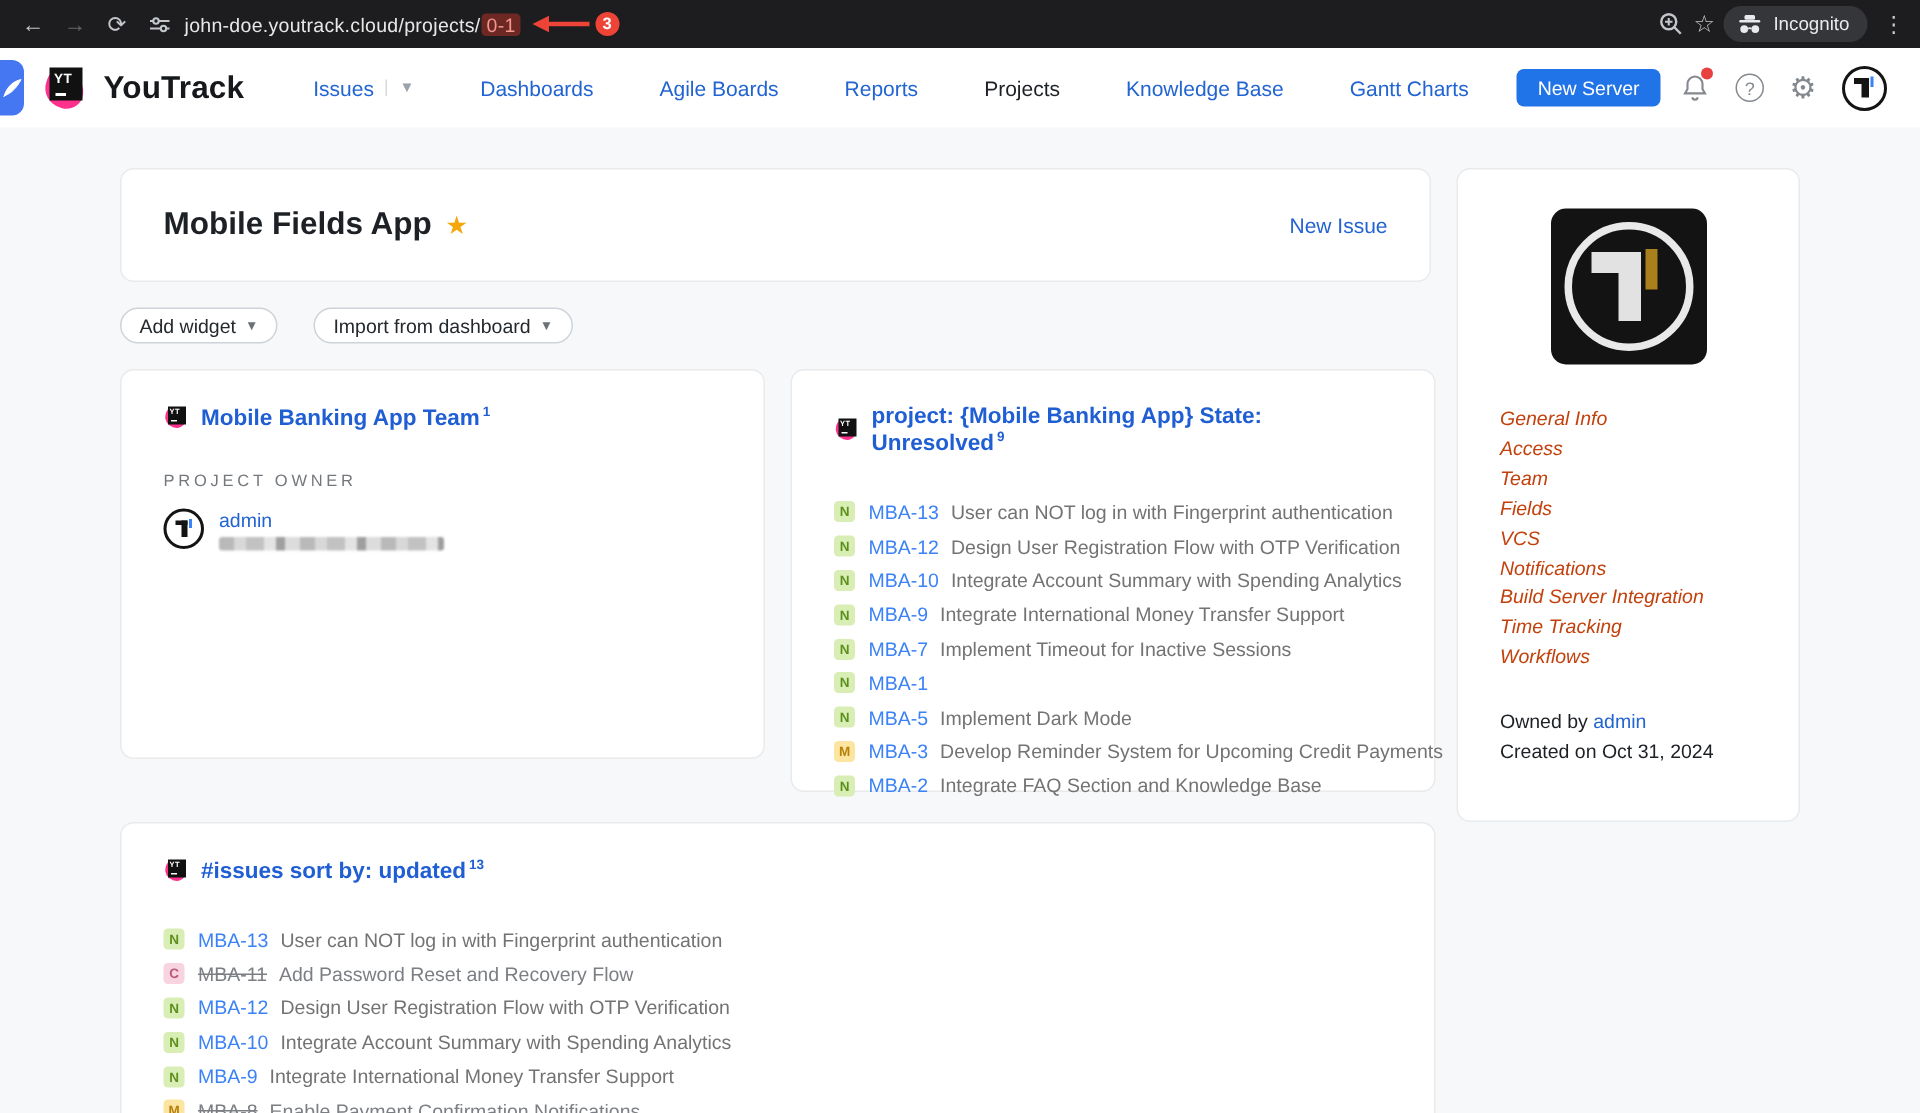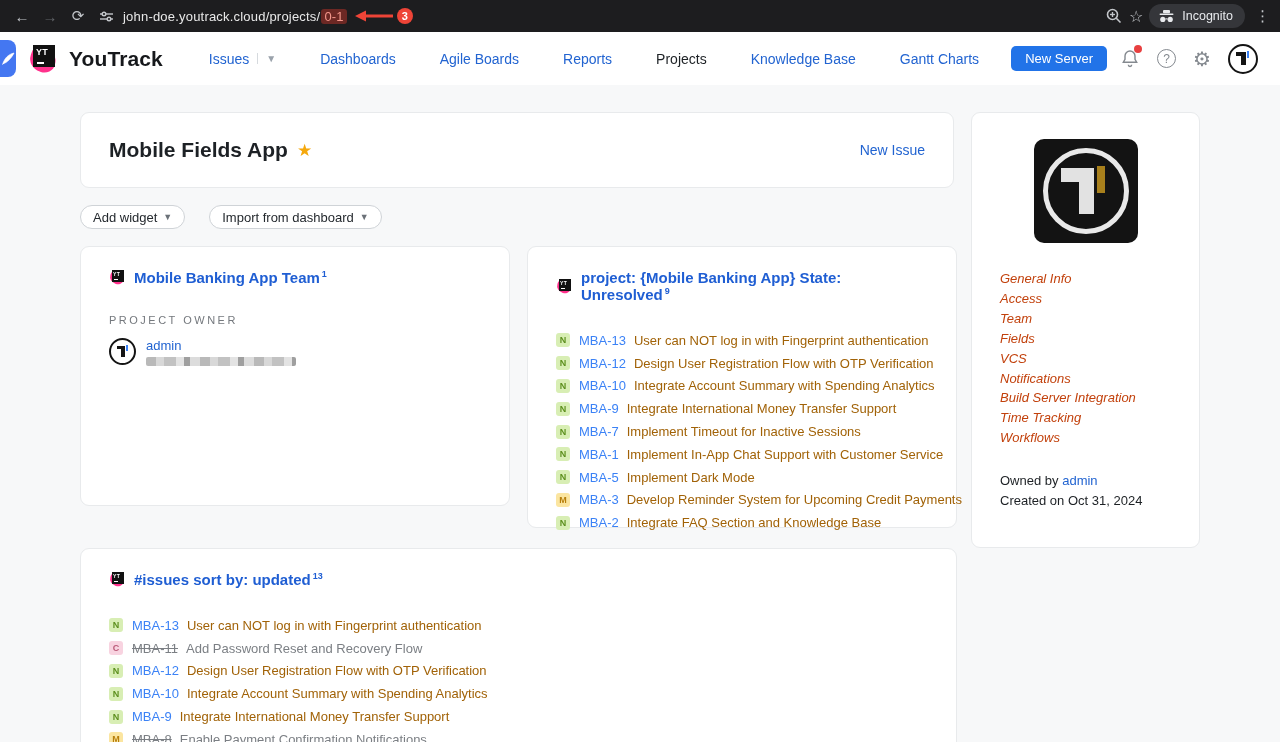--- a/index.html
+++ b/index.html
@@ -72,21 +72,21 @@
   .owner-row { display:flex; margin:12px 28px 0; gap:10px; }
   .owner-name { color:#2264d1; font-size:13px; cursor:pointer; }
   .redacted { margin-top:4px; width:150px; height:9px; border-radius:2px; background:repeating-linear-gradient(90deg,#b9b9b9 0 10px,#d8d8d8 10px 18px,#c2c2c2 18px 30px,#e3e3e3 30px 38px,#9f9f9f 38px 44px,#dcdcdc 44px 54px); filter:blur(.6px); }
 
   .card-unresolved { left:527px; top:161px; width:430px; height:282px; }
   .card-sorted { left:80px; top:463px; width:877px; height:300px; }
   .issue-list { margin:26px 28px 0; }
   .issue-row { display:flex; align-items:center; height:22.8px; cursor:pointer; }
   .pbadge { width:14px; height:14px; border-radius:3px; font-size:9px; font-weight:bold; display:flex; align-items:center; justify-content:center; margin-right:9px; flex:none; }
   .iid { color:#3b82f6; font-size:13px; text-decoration:none; margin-right:8px; white-space:nowrap; }
-  .isum { color:#a16207; font-size:13px; text-decoration:none; white-space:nowrap; }
+  .isum { color:#737373; font-size:13px; text-decoration:none; white-space:nowrap; }
   .issue-row.resolved .iid { color:#7b7f84; text-decoration:line-through; }
   .issue-row.resolved .isum { color:#7b7f84; }
 
   .sidebar-card { left:971px; top:27px; width:229px; height:436px; }
   .sb-links { margin:26px 0 0 28px; display:flex; flex-direction:column; }
   .sb-link { color:#c2410c; font-size:13px; line-height:19.9px; cursor:pointer; text-decoration:none;font-style:italic; }
   .sb-meta { margin:23px 0 0 28px; font-size:13px; color:#1d2125; line-height:20px; }
   .sb-meta a { color:#2264d1; text-decoration:none; cursor:pointer; }
   svg { display:block; }
 </style>
@@ -264,21 +264,20 @@
           <a class="isum">Integrate International Money Transfer Support</a>
         </div>
         <div class="issue-row">
           <span class="pbadge" style="background: rgb(216, 238, 180); color: rgb(92, 143, 29);">N</span>
           <a class="iid">MBA-7</a>
           <a class="isum">Implement Timeout for Inactive Sessions</a>
         </div>
         <div class="issue-row">
           <span class="pbadge" style="background: rgb(216, 238, 180); color: rgb(92, 143, 29);">N</span>
           <a class="iid">MBA-1</a>
-          <a class="isum">Implement In-App Chat Support with Customer Service</a>
         </div>
         <div class="issue-row">
           <span class="pbadge" style="background: rgb(216, 238, 180); color: rgb(92, 143, 29);">N</span>
           <a class="iid">MBA-5</a>
           <a class="isum">Implement Dark Mode</a>
         </div>
         <div class="issue-row">
           <span class="pbadge" style="background: rgb(251, 229, 160); color: rgb(183, 126, 10);">M</span>
           <a class="iid">MBA-3</a>
           <a class="isum">Develop Reminder System for Upcoming Credit Payments</a>

